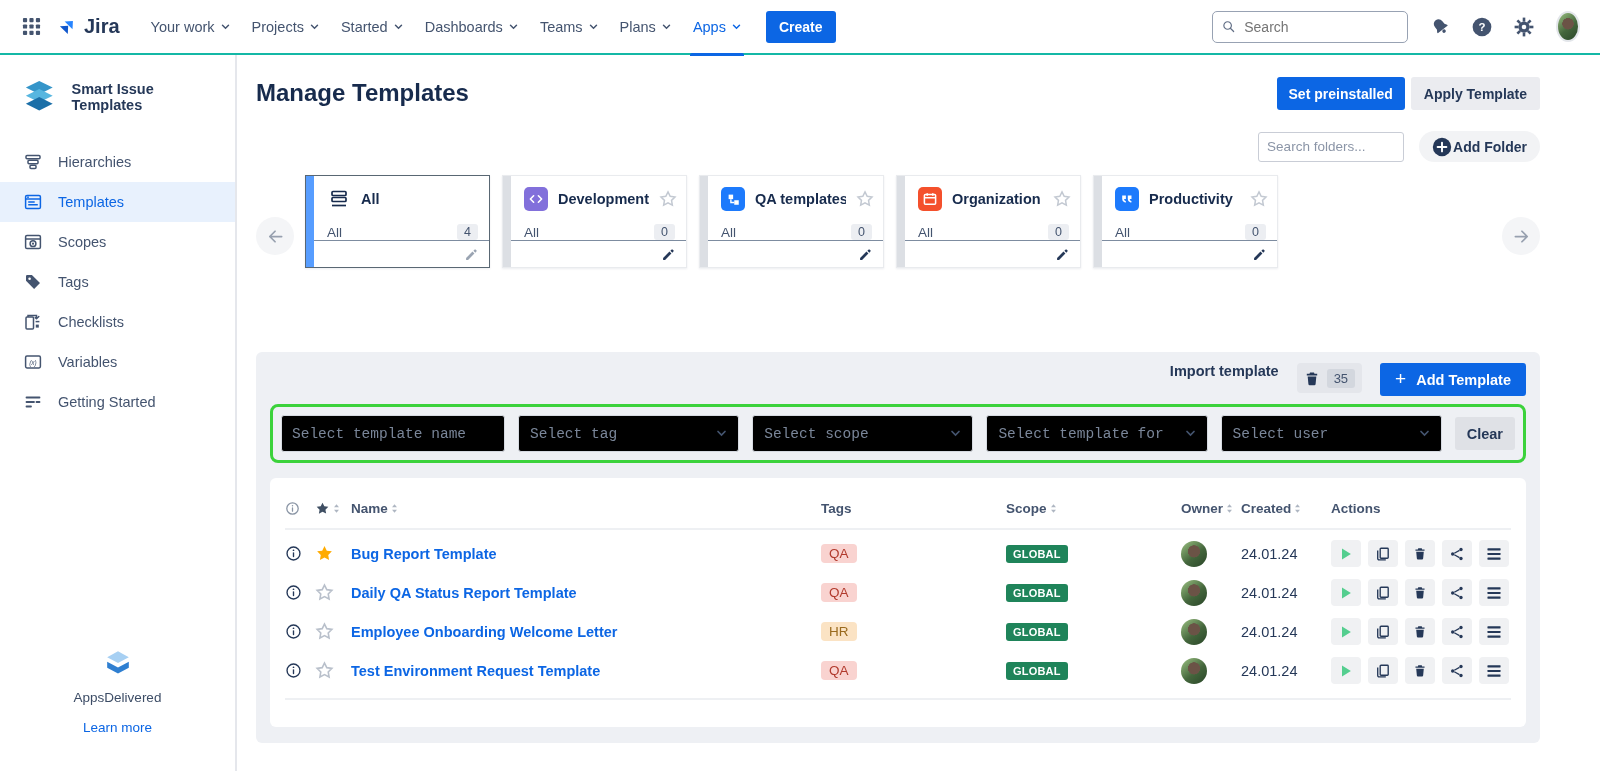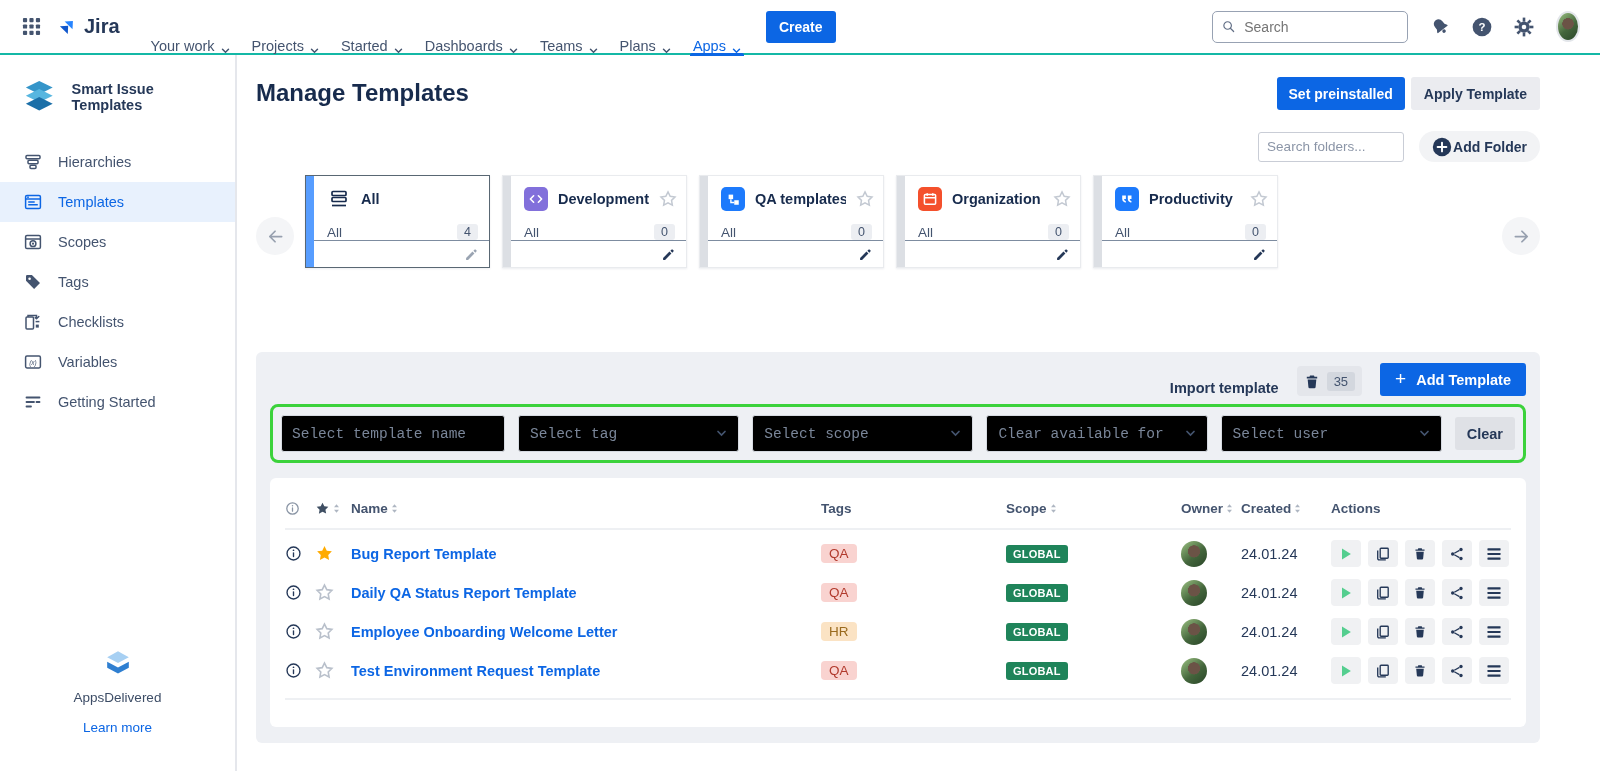--- a/index.html
+++ b/index.html
@@ -6,21 +6,21 @@
   html,body{margin:0;padding:0}
   body{width:1600px;height:773px;overflow:hidden;background:#fff;color:#172b4d;
        font-family:"Liberation Sans",sans-serif;-webkit-font-smoothing:antialiased}
 
   
   .topnav{height:55px;border-bottom:2px solid #14b8a6;display:flex;align-items:center;
           padding:0 14px;gap:6px;background:#fff}
   .grid-btn{width:34px;height:34px;border:none;background:none;display:flex;align-items:center;justify-content:center;cursor:pointer}
   .logo{display:flex;align-items:center;gap:5px;font-weight:700;font-size:20px;color:#253858;margin:0 14px 0 2px}
   .nav-list{display:flex;height:55px;align-items:center}
-  .nav-item{position:relative;height:55px;display:flex;align-items:flex-end;gap:6px;padding:0 11px;
+  .nav-item{position:relative;height:55px;display:flex;align-items:center;gap:6px;padding:0 11px;
             font-size:14.5px;color:#44546f;cursor:pointer;white-space:nowrap}
   .nav-item.active{color:#0c66e4}
   .nav-item.active::after{content:"";position:absolute;left:8px;right:8px;bottom:-2px;height:3px;background:#0c66e4;border-radius:2px 2px 0 0}
   .create-btn{background:#0c66e4;color:#fff;border:none;border-radius:3px;font-weight:700;font-size:14px;
               padding:8px 13px;margin-left:8px;cursor:pointer;font-family:inherit}
   .search-box{margin-left:auto;width:196px;height:32px;border:1.5px solid #98a2b3;border-radius:5px;
               display:flex;align-items:center;gap:7px;padding:0 9px;color:#626f86;margin-right:8px}
   .search-box input{border:none;outline:none;width:100%;font-size:14px;font-family:inherit;color:#44546f;background:transparent}
   .top-icon-btn{width:36px;height:36px;background:none;border:none;display:flex;align-items:center;justify-content:center;cursor:pointer}
   .avatar{width:31px;height:31px;border-radius:50%;border:2px solid #e3e6ea;
@@ -67,21 +67,21 @@
   .ficon{width:24px;height:24px;border-radius:5px;display:flex;align-items:center;justify-content:center;flex:none}
   .fname{font-size:14.5px;font-weight:700;color:#172b4d;white-space:nowrap;overflow:hidden}
   .fstar{margin-left:auto;display:flex}
   .fsub{display:flex;justify-content:space-between;align-items:center;padding:13px 11px 0 13px;font-size:13.5px;color:#44546f}
   .fcount{background:#eceef2;border-radius:3px;padding:1px 7px;font-size:12.5px;color:#44546f}
   .ffoot{margin-top:auto;border-top:1px solid #7d8ca0;display:flex;justify-content:flex-end;align-items:center;height:27px;padding:0 10px;color:#253858}
   .fcard.selected .ffoot{color:#9aa4b2}
 
   
   .panel{background:#eef0f4;border-radius:6px;padding:11px 14px 16px}
-  .panel-toolbar{display:flex;align-items:flex-end;justify-content:flex-end;gap:18px;height:33px}
+  .panel-toolbar{display:flex;align-items:flex-start;justify-content:flex-end;gap:18px;height:33px}
   .import-label{font-size:14.5px;font-weight:600;color:#253858;cursor:pointer}
   .trash-counter{display:flex;align-items:center;gap:7px;background:#e4e6eb;border:none;border-radius:4px;height:30px;padding:0 7px;cursor:pointer}
   .trash-count{background:#d3d7de;border-radius:3px;padding:2px 7px;font-size:13px;color:#44546f;font-family:inherit}
   .add-template{display:flex;align-items:center;gap:10px;background:#0c66e4;color:#fff;border:none;border-radius:3px;
                 height:33px;padding:0 15px;font-size:14.5px;font-weight:700;cursor:pointer;font-family:inherit}
   .plus-glyph{font-size:19px;font-weight:400;line-height:1;margin-top:-2px}
 
   .filter-box{border:3px solid #3bd23b;border-radius:8px;margin-top:8px;padding:8px;display:flex;align-items:center;gap:13px}
   .fctrl{height:37px;background:#000000;border:1px solid #d6dae1;border-radius:3px;font-size:14.5px;color:#7a8699;font-family:Liberation Mono, monospace}
   input.fctrl{width:228px;padding:0 10px;outline:none}
@@ -507,21 +507,21 @@
        <span>Select tag</span>
               <svg width="11" height="7" viewBox="0 0 10 7" fill="none" stroke="#44546f" stroke-width="1.7" stroke-linecap="round">
                 <path d="M1.5 1.5L5 5l3.5-3.5"></path>
               </svg>
             </div><div class="fctrl fselect">
        <span>Select scope</span>
               <svg width="11" height="7" viewBox="0 0 10 7" fill="none" stroke="#44546f" stroke-width="1.7" stroke-linecap="round">
                 <path d="M1.5 1.5L5 5l3.5-3.5"></path>
               </svg>
             </div><div class="fctrl fselect">
-       <span>Clear available for</span>
+       <span>Select template for</span>
               <svg width="11" height="7" viewBox="0 0 10 7" fill="none" stroke="#44546f" stroke-width="1.7" stroke-linecap="round">
                 <path d="M1.5 1.5L5 5l3.5-3.5"></path>
               </svg>
             </div><div class="fctrl fselect">
        <span>Select user</span>
               <svg width="11" height="7" viewBox="0 0 10 7" fill="none" stroke="#44546f" stroke-width="1.7" stroke-linecap="round">
                 <path d="M1.5 1.5L5 5l3.5-3.5"></path>
               </svg>
             </div></div>
         <button class="clear-btn">Clear</button>

